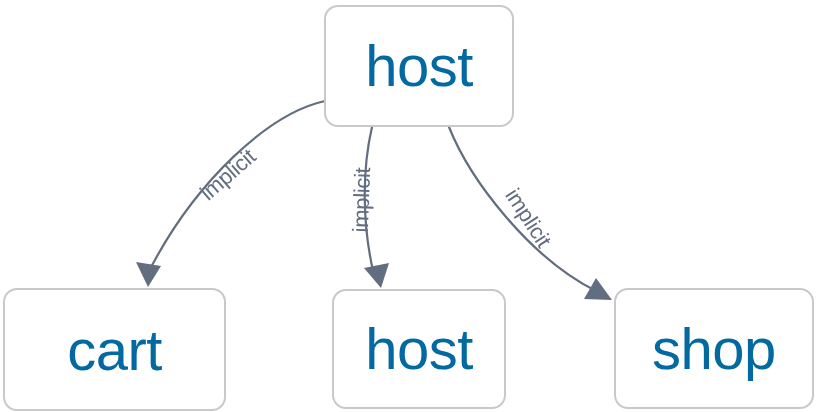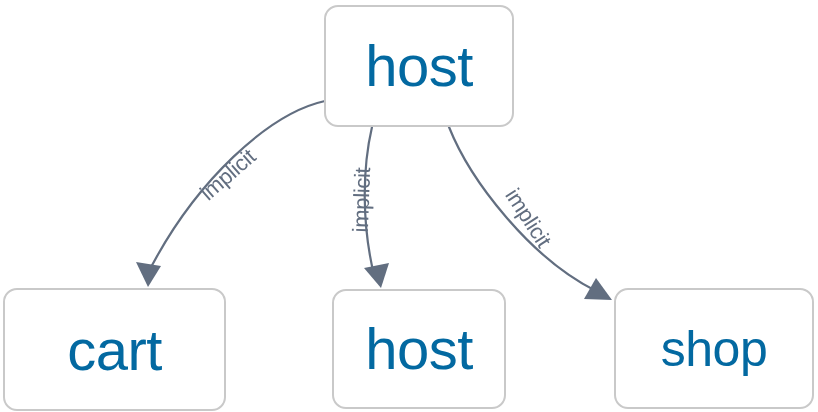--- a/index.html
+++ b/index.html
@@ -45,21 +45,21 @@
     line-height: 1;
   }
   #node-host    { left: 324px; top: 5px;   width: 190px; height: 122px; }
   #node-about   { left: 3px;   top: 288px; width: 223px; height: 123px; }
   #node-cart    { left: 332px; top: 289px; width: 174px; height: 120px; }
   #node-shop    { left: 614px; top: 288px; width: 200px; height: 121px; }
 
   #node-host  .node-label { font-size: 58px; }
   #node-about .node-label { font-size: 58px; }
   #node-cart  .node-label { font-size: 58px; }
-  #node-shop  .node-label { font-size: 50px; }
+  #node-shop  .node-label { font-size: 58px; }
 
   .edge-path {
     fill: none;
     stroke: #626e80;
     stroke-width: 2.2px;
     stroke-linecap: round;
   }
   .arrow-head {
     fill: #626e80;
     stroke: none;

